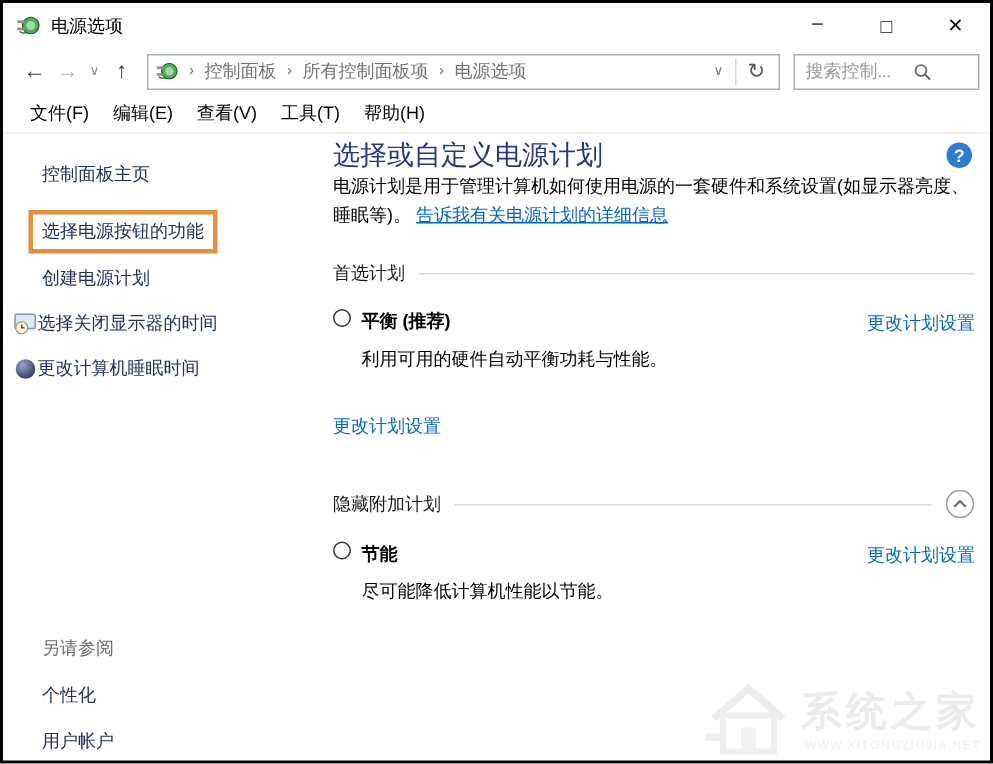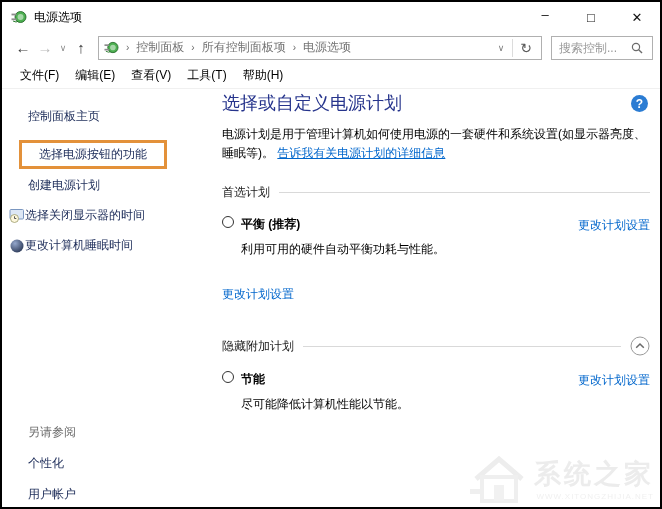--- a/index.html
+++ b/index.html
@@ -25,53 +25,53 @@
     display: flex; align-items: center; padding: 0 2px 0 5px; background: #fff;
   }
   .addressbar .crumbicon { width: 15px; height: 15px; flex: none; }
   .crumbsep { font-size: 10px; color: #6a6a6a; padding: 0 7px; }
   .crumb { font-size: 12px; color: #737373; white-space: nowrap; }
   .addr-spacer { flex: 1; }
   .addr-chevron { font-size: 9px; color: #7a7a7a; padding: 0 8px; }
   .addr-divider { width: 1px; height: 18px; background: #dcdcdc; }
   .refresh { font-size: 14px; color: #5a5a5a; padding: 0 7px; }
   .searchbox {
-    width: 102px; height: 24px; margin-left: 9px; border: 1px solid #b0b0b0;
-    display: flex; align-items: center; background: #fff; flex: none;
+    width: 124px; height: 24px; margin-left: 9px; border: 1px solid #b0b0b0;
+    display: flex; align-items: center; background: #fff; flex: none; font-family: Liberation Serif, serif;
   }
   .searchbox input {
     border: none; outline: none; width: 76px; font-size: 12px; padding: 0 0 0 7px;
     font-family: inherit; color: #333; background: transparent;
   }
   .searchbox input::placeholder { color: #999; }
   .searchbox .mag { flex: none; margin-left: 2px; }
   
   .menubar { height: 26px; display: flex; align-items: center; padding-left: 10px; border-bottom: 1px solid #f0f0f0; }
   .menuitem { font-size: 12px; color: #000; padding: 4px 8px; }
   
   .content { position: absolute; top: 89px; left: 2px; right: 2px; bottom: 2px; background: #fff; }
   .sidebar { position: absolute; top: 0; left: 0; width: 212px; bottom: 0; padding: 17px 0 0 24px; font-size: 12px; }
   .side-item { color: #21305c; margin-bottom: 13px; white-space: nowrap; }
   .task-box {
-    display: inline-block; border: 3px solid #e3913a; padding: 3px 17px;
+    display: inline-block; border: 3px solid #e3913a; padding: 3px 6px;
     margin: 2px 0 6px -9px; color: #21305c; white-space: nowrap;
   }
   .side-item.iconed { display: flex; align-items: center; gap: 0; margin-left: -19px; }
   .side-item.iconed svg { flex: none; }
   .see-also { position: absolute; left: 24px; top: 333px; font-size: 12px; }
   .see-also .hdr { color: #6d6d6d; margin-bottom: 14px; }
   .see-also .lnk { color: #21305c; margin-bottom: 14px; }
   .main { position: absolute; left: 218px; top: 0; right: 8px; }
   .help {
     position: absolute; top: 4px; right: 2px; width: 17px; height: 17px; border-radius: 50%;
     background: #2b7cd3; color: #fff; font-size: 12px; font-weight: bold;
     display: flex; align-items: center; justify-content: center;
   }
   .page-title { font-size: 18px; color: #26348c; font-weight: normal; }
-  .page-desc { margin-top: 10px; font-size: 12px; color: #000; line-height: 1.6; width: 434px; }
+  .page-desc { font-size: 12px; color: #000; line-height: 1.6; width: 434px; }
   .page-desc a { color: #0066cc; text-decoration: underline; }
   .section-hdr { display: flex; align-items: center; gap: 9px; font-size: 12px; color: #1a1a1a; }
   .section-hdr .rule { flex: 1; height: 1px; background: #d9d9d9; }
   .sec1 { margin-top: 21px; }
   .sec2 { margin-top: 33px; }
   .chev-circle { flex: none; width: 20px; height: 20px; }
   .plan { display: flex; align-items: flex-start; margin-top: 15px; }
   .plan + .plan { margin-top: 27px; }
   .plan-main { flex: 1; }
   .plan-title { display: flex; align-items: flex-start; gap: 7px; font-size: 12px; font-weight: bold; color: #000; }

